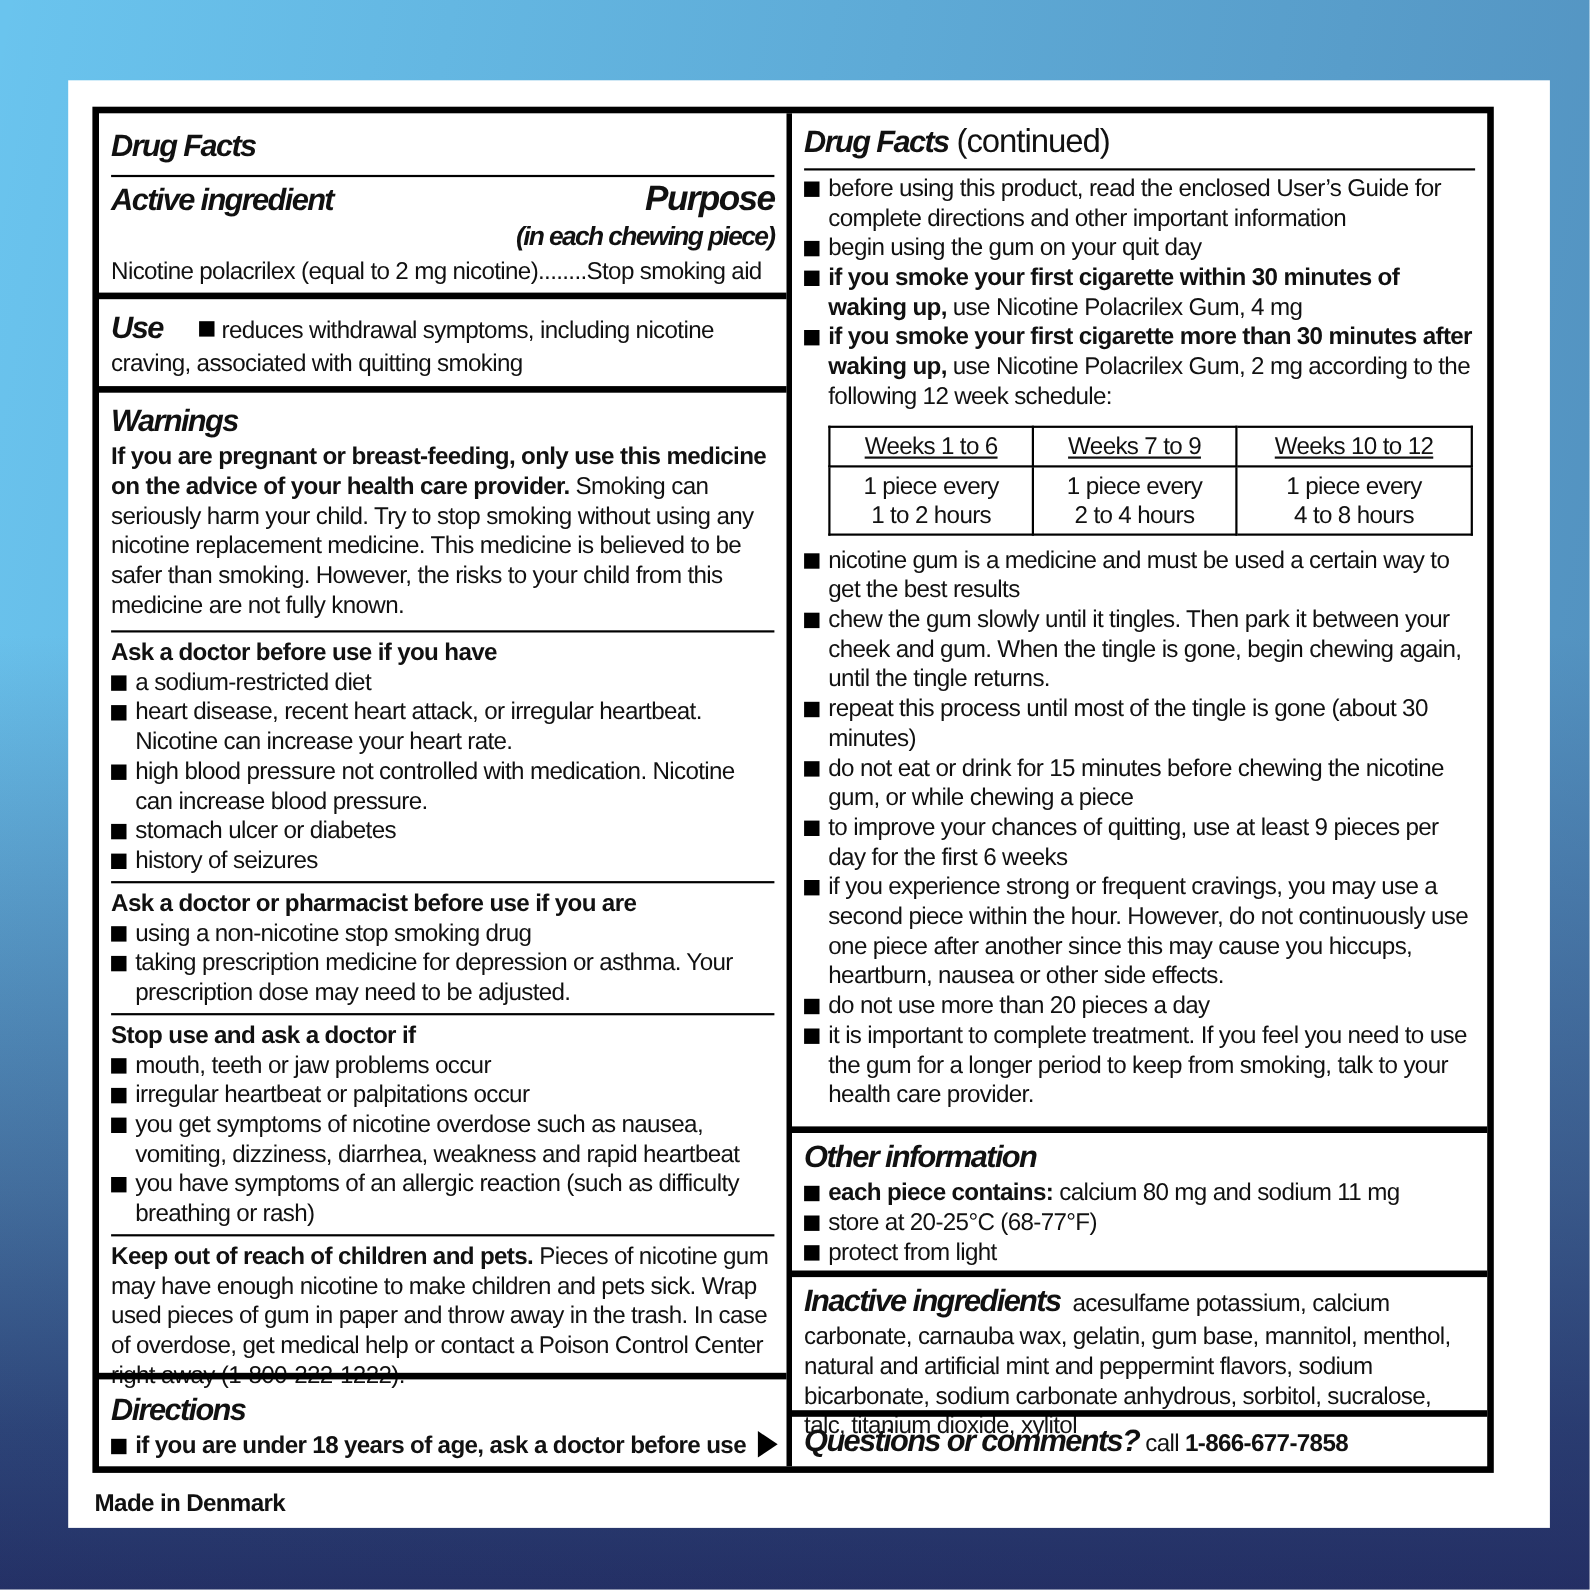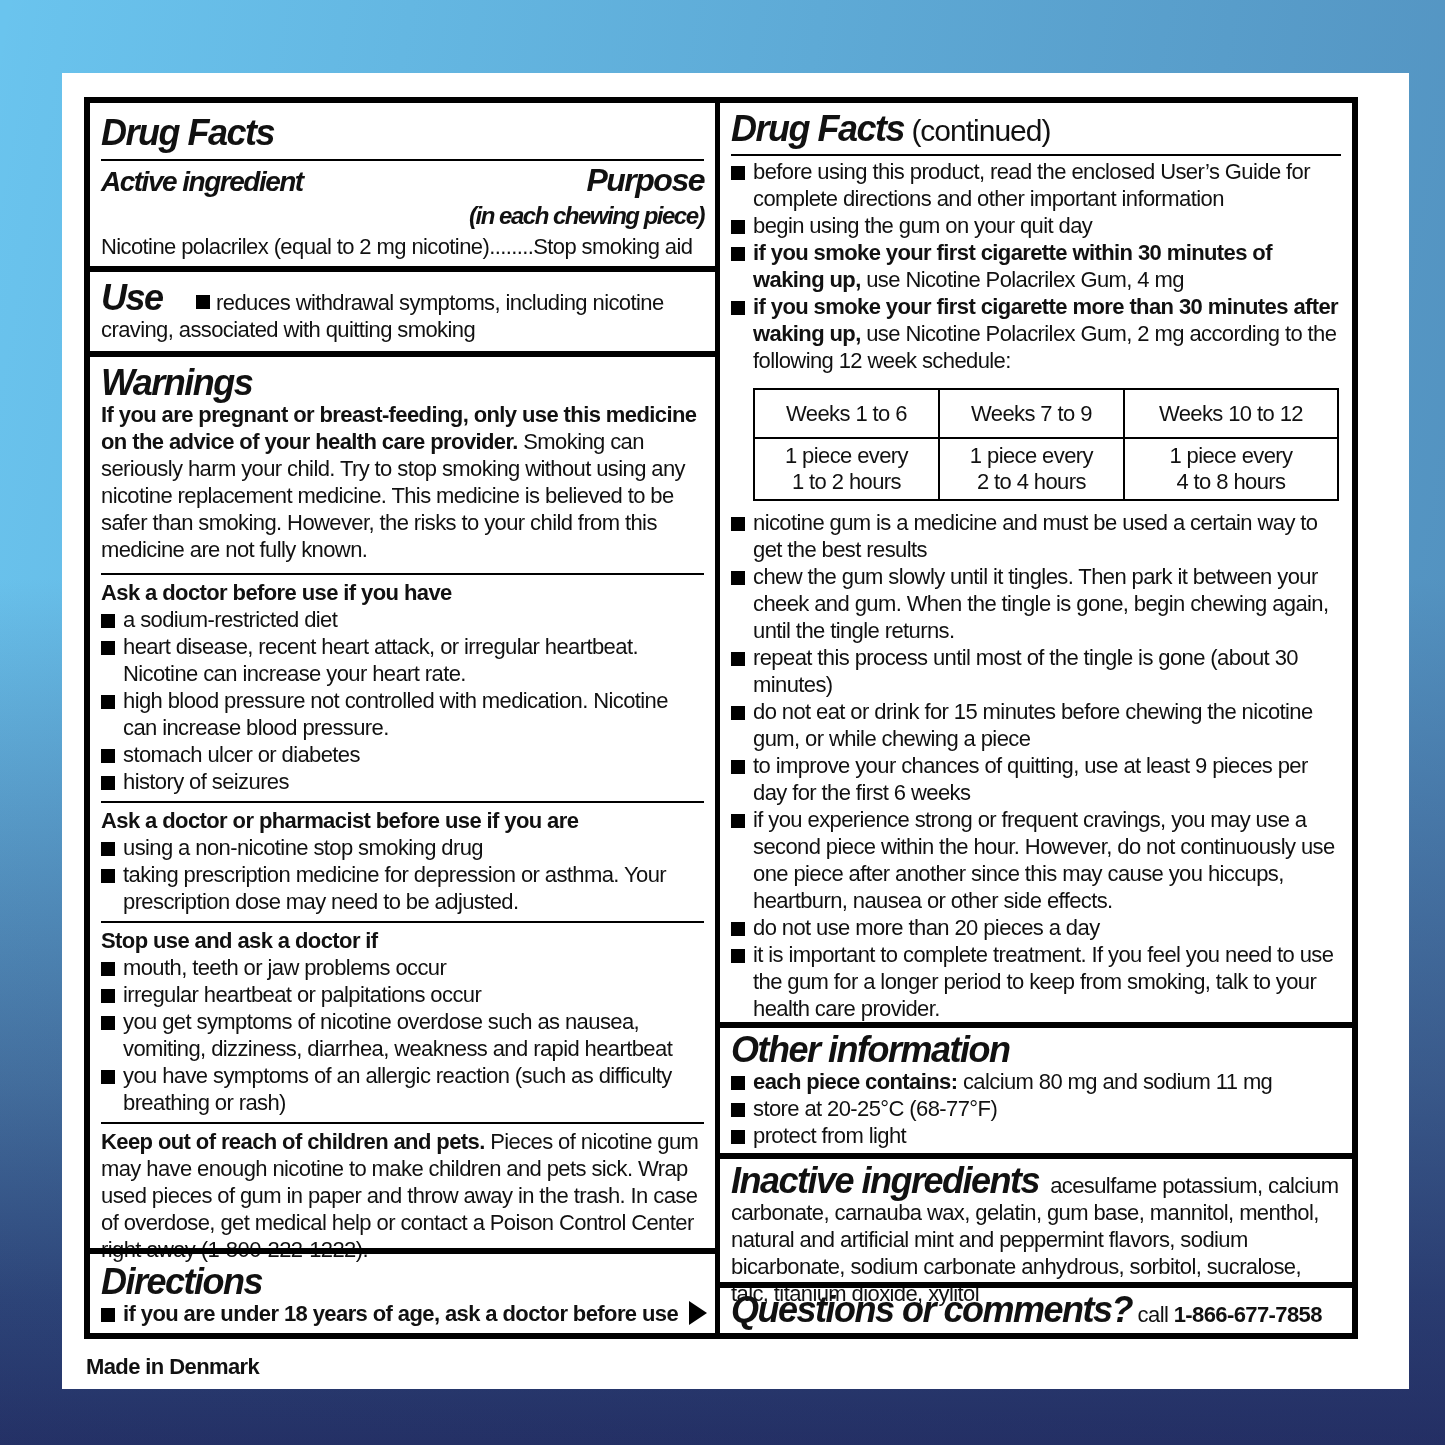--- a/index.html
+++ b/index.html
@@ -25,21 +25,21 @@
   }
   .col { position: relative; height: 100%; }
   .col-left { width: 630px; border-right: 5px solid #000; }
   .col-right { flex: 1; }
 
   .sec { padding: 0 11px 0 11px; position: relative; }
   .thick { border-top: 6px solid #000; }
   .thin-rule { border-top: 2px solid #000; }
   .hdr {
     font-weight: bold; font-style: italic;
-    font-size: 36px; line-height: 36px; letter-spacing: -1.5px;
+    font-size: 28px; line-height: 36px; letter-spacing: -1.5px;
     font-stretch: condensed;
   }
   .body-t {
     font-size: 22px; line-height: 27px; letter-spacing: -0.6px;
   }
   .b { font-weight: bold; }
   .subhdr { font-weight: bold; font-size: 22px; line-height: 27px; letter-spacing: -0.6px; }
 
   .bullet { position: relative; padding-left: 22px; }
   .bullet::before {
@@ -51,21 +51,21 @@
   .dotline { white-space: nowrap; }
 
   table.sched {
     border-collapse: collapse; margin: 14px 0 8px 22px; width: 586px;
   }
   table.sched td {
     border: 2px solid #000; text-align: center;
     font-size: 22px; line-height: 26px; letter-spacing: -0.6px;
     padding: 3px 4px;
   }
-  table.sched tr.h td { height: 49px; }
+  table.sched tr.h td { height: 36px; text-decoration: underline; }
   table.sched tr.v td { height: 62px; }
 
   .arrow {
     position: absolute; right: 8px; bottom: 8px;
     width: 0; height: 0;
     border-top: 12px solid transparent; border-bottom: 12px solid transparent;
     border-left: 18px solid #000;
   }
   .made {
     position: absolute; left: 24px; top: 1281px;
@@ -141,21 +141,21 @@
       </div>
 
       <div class="sec thick" style="position:absolute; left:0; right:0; bottom:0; height:85px; padding-top:10px;">
         <div class="hdr">Directions</div>
         <div class="body-t bullet b">if you are under 18 years of age, ask a doctor before use</div>
         <div class="arrow"></div>
       </div>
     </div>
 
     <div class="col col-right">
-      <div class="sec" style="padding-top:8px; padding-bottom:0;">
+      <div class="sec" style="padding-top:8px; padding-bottom:16px;">
         <div>
           <span class="hdr">Drug Facts</span><span style="font-size:30px; letter-spacing:-1px;"> (continued)</span>
         </div>
         <div class="thin-rule" style="margin:6px 0 2px 0;"></div>
 
         <div class="body-t bullet"><span class="b"></span><span>before using this product, read the enclosed User’s Guide for complete directions and other important information</span></div>
         <div class="body-t bullet"><span class="b"></span><span>begin using the gum on your quit day</span></div>
         <div class="body-t bullet"><span class="b">if you smoke your first cigarette within 30 minutes of waking up,</span><span> use Nicotine Polacrilex Gum, 4 mg</span></div>
         <div class="body-t bullet"><span class="b">if you smoke your first cigarette more than 30 minutes after waking up,</span><span> use Nicotine Polacrilex Gum, 2 mg according to the following 12 week schedule:</span></div>
 

